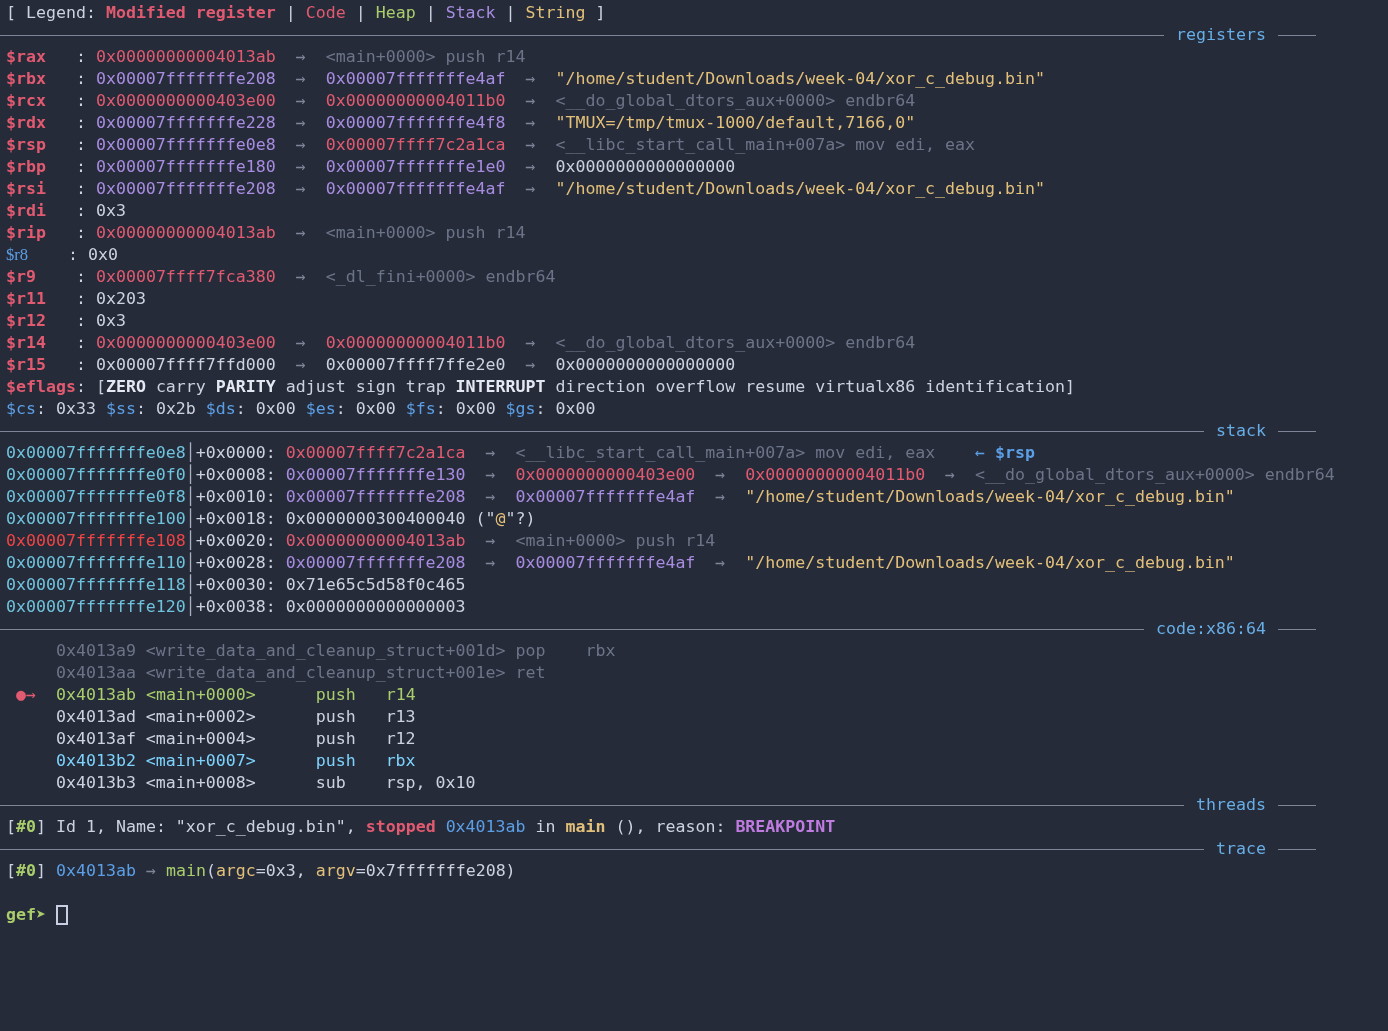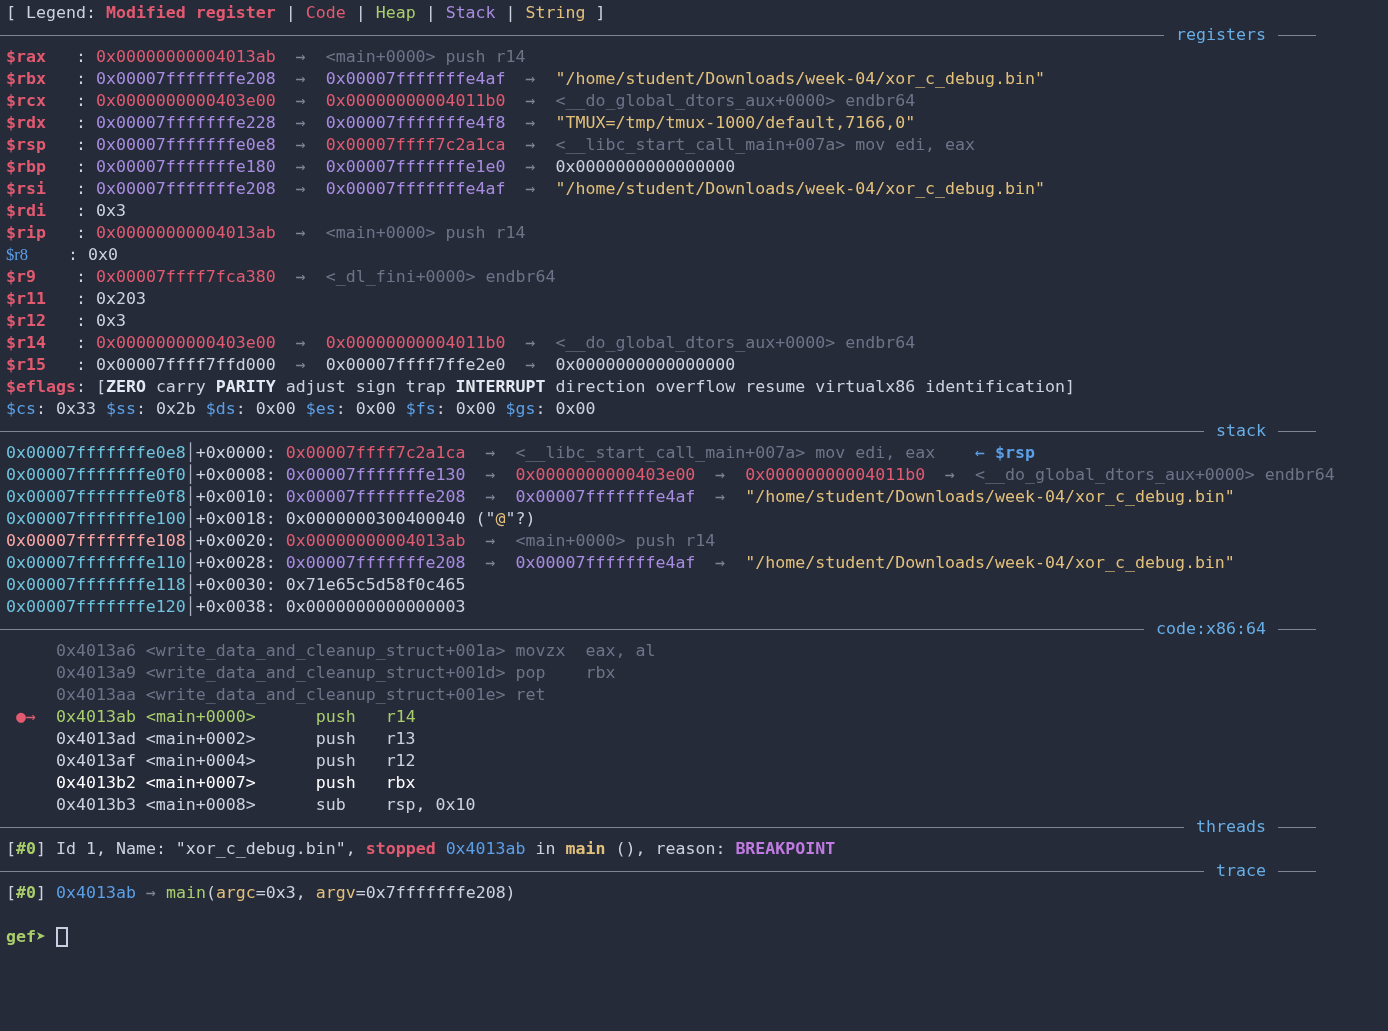--- a/index.html
+++ b/index.html
@@ -60,32 +60,31 @@
     <div class="line"><span style="color: rgb(226, 90, 112); font-weight: bold;">$r12</span><span style="color: rgb(204, 210, 224);">   : </span><span style="color: rgb(204, 210, 224);">0x3</span></div>
     <div class="line"><span style="color: rgb(226, 90, 112); font-weight: bold;">$r14</span><span style="color: rgb(204, 210, 224);">   : </span><span style="color: rgb(226, 90, 112);">0x0000000000403e00</span><span style="color: rgb(125, 133, 151);">  →  </span><span style="color: rgb(226, 90, 112);">0x00000000004011b0</span><span style="color: rgb(125, 133, 151);">  →  </span><span style="color: rgb(108, 116, 135);">&lt;__do_global_dtors_aux+0000&gt; endbr64</span></div>
     <div class="line"><span style="color: rgb(226, 90, 112); font-weight: bold;">$r15</span><span style="color: rgb(204, 210, 224);">   : </span><span style="color: rgb(204, 210, 224);">0x00007ffff7ffd000</span><span style="color: rgb(125, 133, 151);">  →  </span><span style="color: rgb(204, 210, 224);">0x00007ffff7ffe2e0</span><span style="color: rgb(125, 133, 151);">  →  </span><span style="color: rgb(204, 210, 224);">0x0000000000000000</span></div>
     <div class="line"><span style="color: rgb(226, 90, 112); font-weight: bold;">$eflags</span><span style="color: rgb(204, 210, 224);">: </span><span style="color: rgb(204, 210, 224);">[</span><span style="color: rgb(228, 232, 242); font-weight: bold;">ZERO</span><span style="color: rgb(204, 210, 224);"> carry </span><span style="color: rgb(228, 232, 242); font-weight: bold;">PARITY</span><span style="color: rgb(204, 210, 224);"> adjust sign trap </span><span style="color: rgb(228, 232, 242); font-weight: bold;">INTERRUPT</span><span style="color: rgb(204, 210, 224);"> direction overflow resume virtualx86 identification]</span></div>
     <div class="line"><span style="color: rgb(91, 159, 230);">$cs</span><span style="color: rgb(204, 210, 224);">: </span><span style="color: rgb(204, 210, 224);">0x33 </span><span style="color: rgb(91, 159, 230);">$ss</span><span style="color: rgb(204, 210, 224);">: </span><span style="color: rgb(204, 210, 224);">0x2b </span><span style="color: rgb(91, 159, 230);">$ds</span><span style="color: rgb(204, 210, 224);">: </span><span style="color: rgb(204, 210, 224);">0x00 </span><span style="color: rgb(91, 159, 230);">$es</span><span style="color: rgb(204, 210, 224);">: </span><span style="color: rgb(204, 210, 224);">0x00 </span><span style="color: rgb(91, 159, 230);">$fs</span><span style="color: rgb(204, 210, 224);">: </span><span style="color: rgb(204, 210, 224);">0x00 </span><span style="color: rgb(91, 159, 230);">$gs</span><span style="color: rgb(204, 210, 224);">: </span><span style="color: rgb(204, 210, 224);">0x00</span></div>
     <div class="line hdr"><span class="rule rule-left"></span><span class="hdr-title" style="color: rgb(103, 174, 230);">stack</span><span class="rule rule-right"></span><span class="rule-gap"></span></div>
     <div class="line"><span style="color: rgb(111, 195, 220);">0x00007fffffffe0e8</span><span style="color: rgb(170, 176, 192);">│</span><span style="color: rgb(204, 210, 224);">+0x0000: </span><span style="color: rgb(226, 90, 112);">0x00007ffff7c2a1ca</span><span style="color: rgb(125, 133, 151);">  →  </span><span style="color: rgb(108, 116, 135);">&lt;__libc_start_call_main+007a&gt; mov edi, eax</span><span style="color: rgb(204, 210, 224);">    </span><span style="color: rgb(91, 159, 230);">← </span><span style="color: rgb(91, 159, 230); font-weight: bold;">$rsp</span></div>
     <div class="line"><span style="color: rgb(111, 195, 220);">0x00007fffffffe0f0</span><span style="color: rgb(170, 176, 192);">│</span><span style="color: rgb(204, 210, 224);">+0x0008: </span><span style="color: rgb(168, 140, 224);">0x00007fffffffe130</span><span style="color: rgb(125, 133, 151);">  →  </span><span style="color: rgb(226, 90, 112);">0x0000000000403e00</span><span style="color: rgb(125, 133, 151);">  →  </span><span style="color: rgb(226, 90, 112);">0x00000000004011b0</span><span style="color: rgb(125, 133, 151);">  →  </span><span style="color: rgb(108, 116, 135);">&lt;__do_global_dtors_aux+0000&gt; endbr64</span></div>
     <div class="line"><span style="color: rgb(111, 195, 220);">0x00007fffffffe0f8</span><span style="color: rgb(170, 176, 192);">│</span><span style="color: rgb(204, 210, 224);">+0x0010: </span><span style="color: rgb(168, 140, 224);">0x00007fffffffe208</span><span style="color: rgb(125, 133, 151);">  →  </span><span style="color: rgb(168, 140, 224);">0x00007fffffffe4af</span><span style="color: rgb(125, 133, 151);">  →  </span><span style="color: rgb(226, 192, 122);">"/home/student/Downloads/week-04/xor_c_debug.bin"</span></div>
     <div class="line"><span style="color: rgb(111, 195, 220);">0x00007fffffffe100</span><span style="color: rgb(170, 176, 192);">│</span><span style="color: rgb(204, 210, 224);">+0x0018: </span><span style="color: rgb(204, 210, 224);">0x0000000300400040</span><span style="color: rgb(204, 210, 224);"> ("</span><span style="color: rgb(226, 192, 122);">@</span><span style="color: rgb(204, 210, 224);">"?)</span></div>
-    <div class="line"><span style="color: #fca5a5;">0x00007fffffffe108</span><span style="color: rgb(170, 176, 192);">│</span><span style="color: rgb(204, 210, 224);">+0x0020: </span><span style="color: rgb(226, 90, 112);">0x00000000004013ab</span><span style="color: rgb(125, 133, 151);">  →  </span><span style="color: rgb(108, 116, 135);">&lt;main+0000&gt; push r14</span></div>
+    <div class="line"><span style="color: #ef4444;">0x00007fffffffe108</span><span style="color: rgb(170, 176, 192);">│</span><span style="color: rgb(204, 210, 224);">+0x0020: </span><span style="color: rgb(226, 90, 112);">0x00000000004013ab</span><span style="color: rgb(125, 133, 151);">  →  </span><span style="color: rgb(108, 116, 135);">&lt;main+0000&gt; push r14</span></div>
     <div class="line"><span style="color: rgb(111, 195, 220);">0x00007fffffffe110</span><span style="color: rgb(170, 176, 192);">│</span><span style="color: rgb(204, 210, 224);">+0x0028: </span><span style="color: rgb(168, 140, 224);">0x00007fffffffe208</span><span style="color: rgb(125, 133, 151);">  →  </span><span style="color: rgb(168, 140, 224);">0x00007fffffffe4af</span><span style="color: rgb(125, 133, 151);">  →  </span><span style="color: rgb(226, 192, 122);">"/home/student/Downloads/week-04/xor_c_debug.bin"</span></div>
     <div class="line"><span style="color: rgb(111, 195, 220);">0x00007fffffffe118</span><span style="color: rgb(170, 176, 192);">│</span><span style="color: rgb(204, 210, 224);">+0x0030: </span><span style="color: rgb(204, 210, 224);">0x71e65c5d58f0c465</span></div>
     <div class="line"><span style="color: rgb(111, 195, 220);">0x00007fffffffe120</span><span style="color: rgb(170, 176, 192);">│</span><span style="color: rgb(204, 210, 224);">+0x0038: </span><span style="color: rgb(204, 210, 224);">0x0000000000000003</span></div>
     <div class="line hdr"><span class="rule rule-left"></span><span class="hdr-title" style="color: rgb(103, 174, 230);">code:x86:64</span><span class="rule rule-right"></span><span class="rule-gap"></span></div>
-    <div class="line"><span style="color: rgb(204, 210, 224);">     </span><span style="color: rgb(108, 116, 135);">0x4013a6 &lt;write_data_and_cleanup_struct+001a&gt; movzx  eax, al</span></div>
     <div class="line"><span style="color: rgb(204, 210, 224);">     </span><span style="color: rgb(108, 116, 135);">0x4013a9 &lt;write_data_and_cleanup_struct+001d&gt; pop    rbx</span></div>
     <div class="line"><span style="color: rgb(204, 210, 224);">     </span><span style="color: rgb(108, 116, 135);">0x4013aa &lt;write_data_and_cleanup_struct+001e&gt; ret</span></div>
     <div class="line"><span style="color: rgb(204, 210, 224);"> </span><span style="color: rgb(226, 90, 112);">●</span><span style="color: rgb(226, 90, 112);">→</span><span style="color: rgb(204, 210, 224);">  </span><span style="color: rgb(169, 206, 107);">0x4013ab &lt;main+0000&gt;      push   r14</span></div>
     <div class="line"><span style="color: rgb(204, 210, 224);">     </span><span style="color: rgb(204, 210, 224);">0x4013ad &lt;main+0002&gt;      push   r13</span></div>
     <div class="line"><span style="color: rgb(204, 210, 224);">     </span><span style="color: rgb(204, 210, 224);">0x4013af &lt;main+0004&gt;      push   r12</span></div>
-    <div class="line"><span style="color: rgb(204, 210, 224);">     </span><span style="color: #ffffff; margin-top: 45px;">0x4013b2 &lt;main+0007&gt;      push   rbx</span></div>
+    <div class="line"><span style="color: rgb(204, 210, 224);">     </span><span style="color: #7dd3fc; margin-top: 45px;">0x4013b2 &lt;main+0007&gt;      push   rbx</span></div>
     <div class="line"><span style="color: rgb(204, 210, 224);">     </span><span style="color: rgb(204, 210, 224);">0x4013b3 &lt;main+0008&gt;      sub    rsp, 0x10</span></div>
     <div class="line hdr"><span class="rule rule-left"></span><span class="hdr-title" style="color: rgb(103, 174, 230);">threads</span><span class="rule rule-right"></span><span class="rule-gap"></span></div>
     <div class="line"><span style="color: rgb(204, 210, 224);">[</span><span style="color: rgb(169, 206, 107); font-weight: bold;">#0</span><span style="color: rgb(204, 210, 224);">]</span><span style="color: rgb(204, 210, 224);"> Id 1, Name: "xor_c_debug.bin", </span><span style="color: rgb(226, 90, 112); font-weight: bold;">stopped</span><span style="color: rgb(204, 210, 224);"> </span><span style="color: rgb(91, 159, 230);">0x4013ab</span><span style="color: rgb(204, 210, 224);"> in </span><span style="color: rgb(226, 192, 122); font-weight: bold;">main</span><span style="color: rgb(204, 210, 224);"> (), reason: </span><span style="color: rgb(191, 123, 224); font-weight: bold;">BREAKPOINT</span></div>
     <div class="line hdr"><span class="rule rule-left"></span><span class="hdr-title" style="color: rgb(103, 174, 230);">trace</span><span class="rule rule-right"></span><span class="rule-gap"></span></div>
     <div class="line"><span style="color: rgb(204, 210, 224);">[</span><span style="color: rgb(169, 206, 107); font-weight: bold;">#0</span><span style="color: rgb(204, 210, 224);">]</span><span style="color: rgb(204, 210, 224);"> </span><span style="color: rgb(91, 159, 230);">0x4013ab</span><span style="color: rgb(125, 133, 151);"> → </span><span style="color: rgb(169, 206, 107);">main</span><span style="color: rgb(204, 210, 224);">(</span><span style="color: rgb(226, 192, 122);">argc</span><span style="color: rgb(204, 210, 224);">=0x3, </span><span style="color: rgb(226, 192, 122);">argv</span><span style="color: rgb(204, 210, 224);">=0x7fffffffe208)</span></div>
     <div class="line"><span style="color: rgb(204, 210, 224);"> </span></div>
     <div class="line"><span style="color: rgb(169, 206, 107); font-weight: bold;">gef</span><span style="color: rgb(169, 206, 107); font-weight: bold;">➤</span><span class="cursor"></span></div>
   </div>
 
 </body></html>

